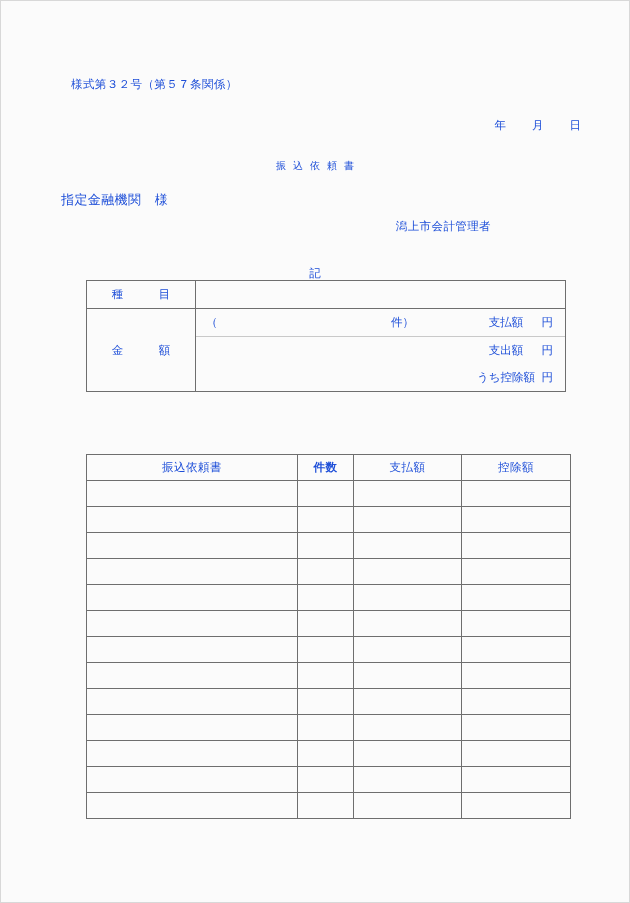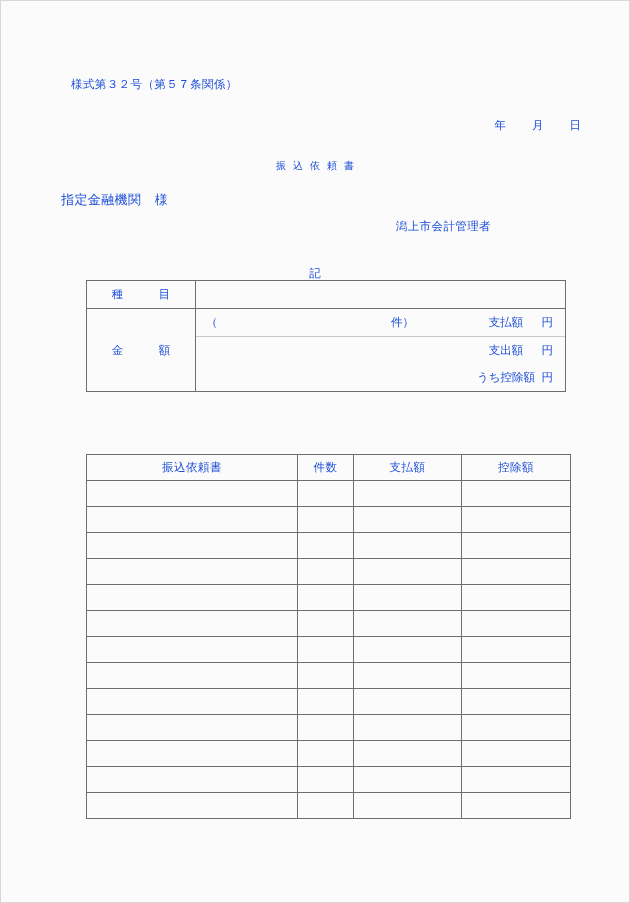--- a/index.html
+++ b/index.html
@@ -152,21 +152,21 @@
     top: 453px;
     width: 480px;
   }
   .detail-table th {
     height: 25px;
     text-align: center;
     letter-spacing: 0.5px;
   }
   .detail-table td { height: 25px; }
   .col-name  { width: 210px; }
-  .col-count { width: 55px; }
+  .col-count { width: 55px; font-weight: bold; }
   .col-pay   { width: 107px; }
   .col-ded   { width: 108px; }
 </style>
 </head>
 <body>
 
 <div class="page">
 
   <div class="abs form-no">様式第３２号（第５７条関係）</div>
 

